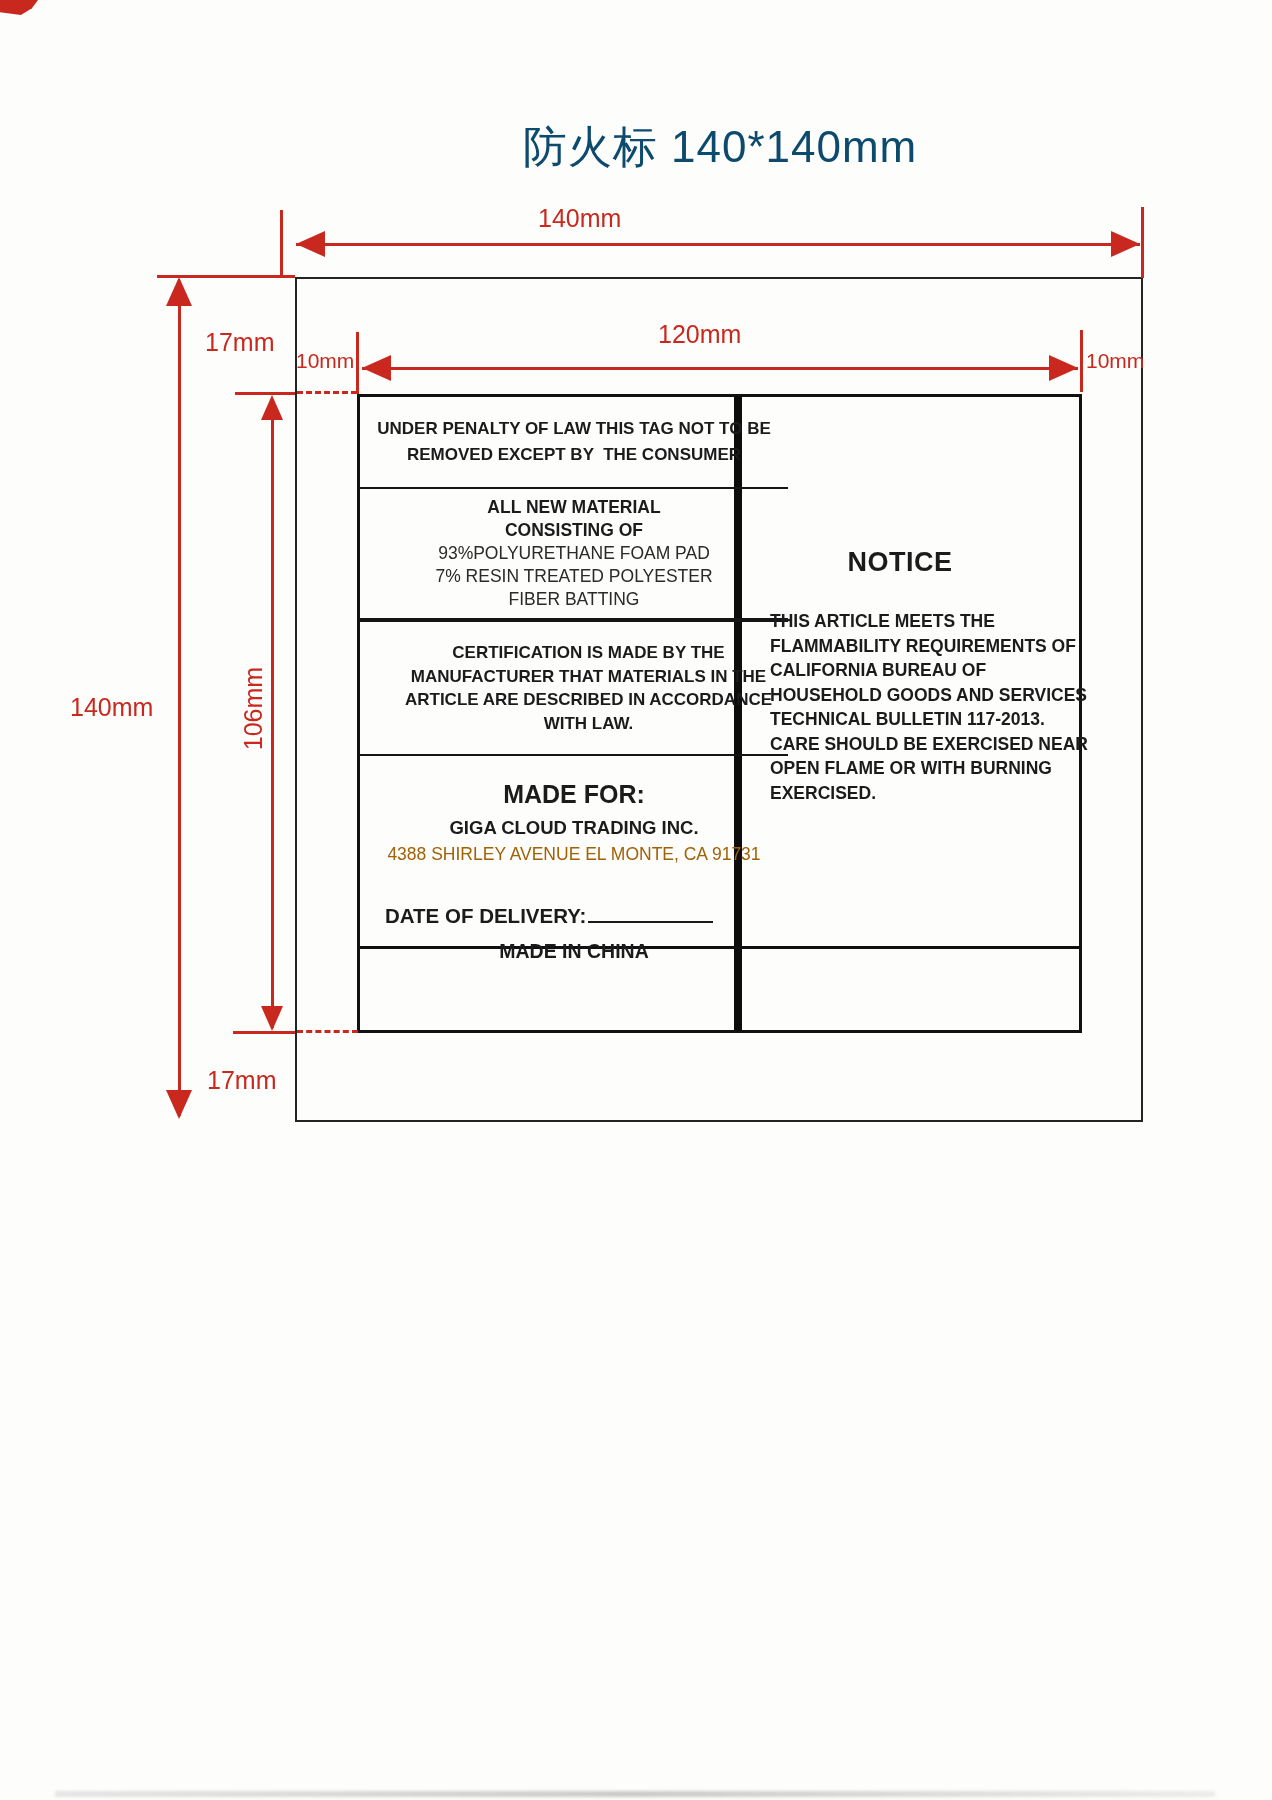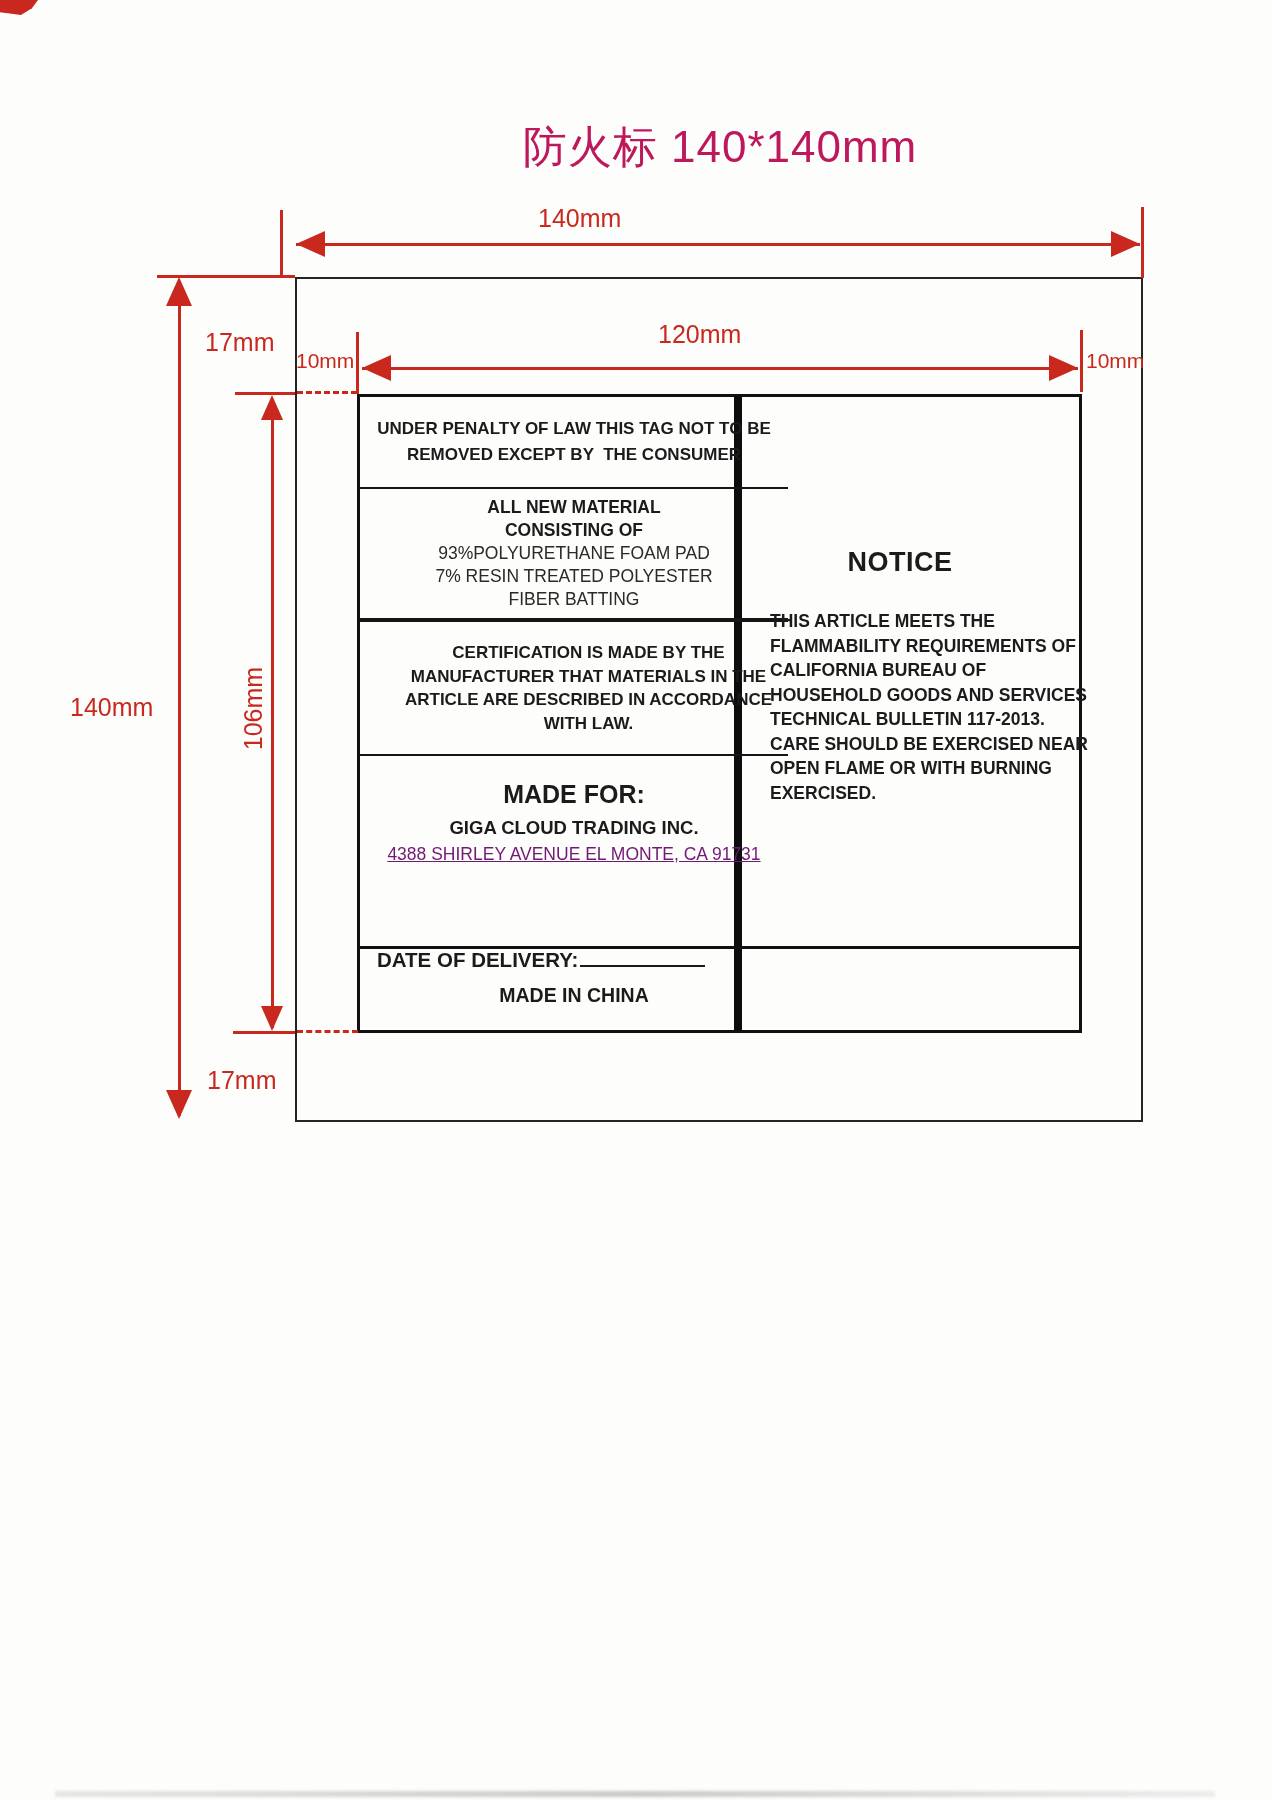--- a/index.html
+++ b/index.html
@@ -9,21 +9,21 @@
   }
   
   .abs{position:absolute;}
   .redline{background:#c8281d;}
   .dimlabel{font-size:25px;color:#c8281d;white-space:nowrap;}
   .dimlabel-sm{font-size:21px;color:#c8281d;white-space:nowrap;}
 
   
   .title{
     left:460px;top:118px;width:520px;text-align:center;
-    font-size:44px;color:#be185d;letter-spacing:1px;white-space:nowrap;
+    font-size:44px;color:#0c4a6e;letter-spacing:1px;white-space:nowrap;
   }
 
   
   .artifact-corner{
     left:0;top:0;width:38px;height:15px;background:#c8281d;
     clip-path:polygon(0 0,100% 0,84% 55%,55% 100%,0 82%);
   }
   .artifact-bottom{
     left:55px;top:1791px;width:1160px;height:6px;opacity:.65;filter:blur(1.5px);
     background:linear-gradient(to right,rgba(150,150,150,.35),rgba(110,110,110,.55),rgba(150,150,150,.25));
@@ -45,22 +45,22 @@
   .sec-cert{height:132px;padding-left:29px;}
   .sec-madefor{height:133px;}
   .sec-delivery{height:84px;justify-content:flex-start;padding-top:8px;box-sizing:border-box;}
   .penalty-line{font-weight:bold;font-size:17px;line-height:26px;white-space:pre-wrap;}
   .material-bold{font-weight:bold;font-size:17.5px;line-height:23px;}
   .material-line{font-size:17.5px;line-height:23px;color:#2a2a2a;}
   .registry-line{font-weight:bold;font-size:17.5px;}
   .cert-line{font-weight:bold;font-size:17px;line-height:23.5px;}
   .madefor-heading{font-weight:bold;font-size:25px;line-height:26px;margin-bottom:10px;}
   .madefor-company{font-weight:bold;font-size:18.5px;line-height:22px;margin-bottom:4px;}
-  .madefor-address{font-size:17.5px;line-height:22px;color:#701a75;text-decoration:underline;}
-  .delivery-row{width:100%;text-align:left;padding-left:17px;box-sizing:border-box;font-weight:bold;font-size:20.5px;line-height:24px;margin-top:44px;}
+  .madefor-address{font-size:17.5px;line-height:22px;color:#a16207;}
+  .delivery-row{width:100%;text-align:left;padding-left:25px;box-sizing:border-box;font-weight:bold;font-size:20.5px;line-height:24px;}
   .date-underline{display:inline-block;width:125px;border-bottom:2.5px solid #1a1a1a;height:1em;margin-left:2px;}
   .china-line{font-weight:bold;font-size:19.5px;margin-top:12px;}
 
   
   .col-right{left:742px;top:397px;width:337px;box-sizing:border-box;padding:150px 49px 0 28px;}
   .notice-title{font-weight:bold;font-size:27px;letter-spacing:.5px;text-align:center;line-height:30px;}
   .notice-body{margin-top:32px;}
   .notice-line{font-weight:bold;font-size:17.5px;line-height:24.5px;white-space:nowrap;}
 
   

